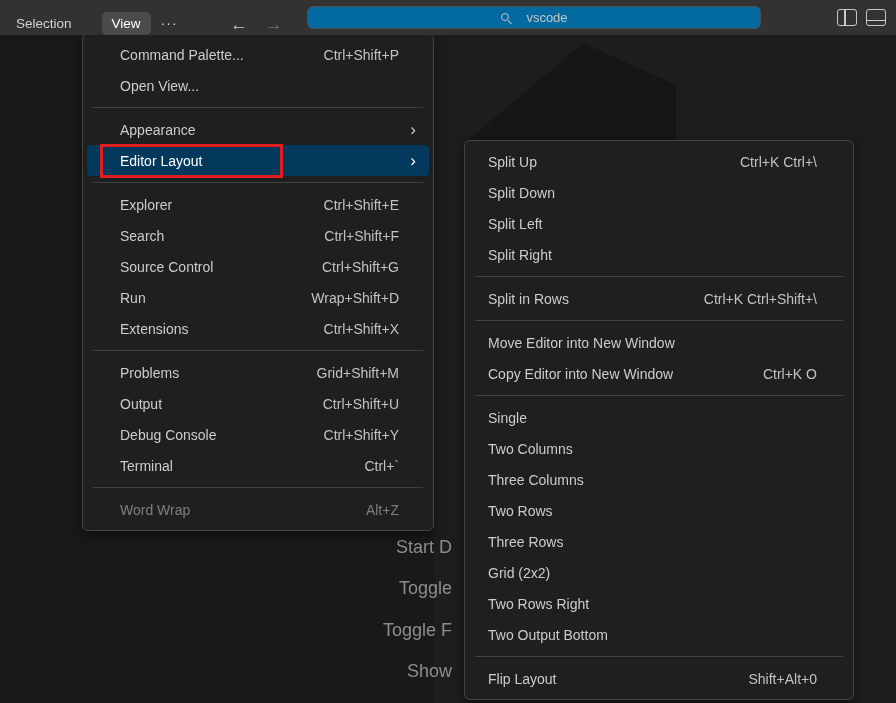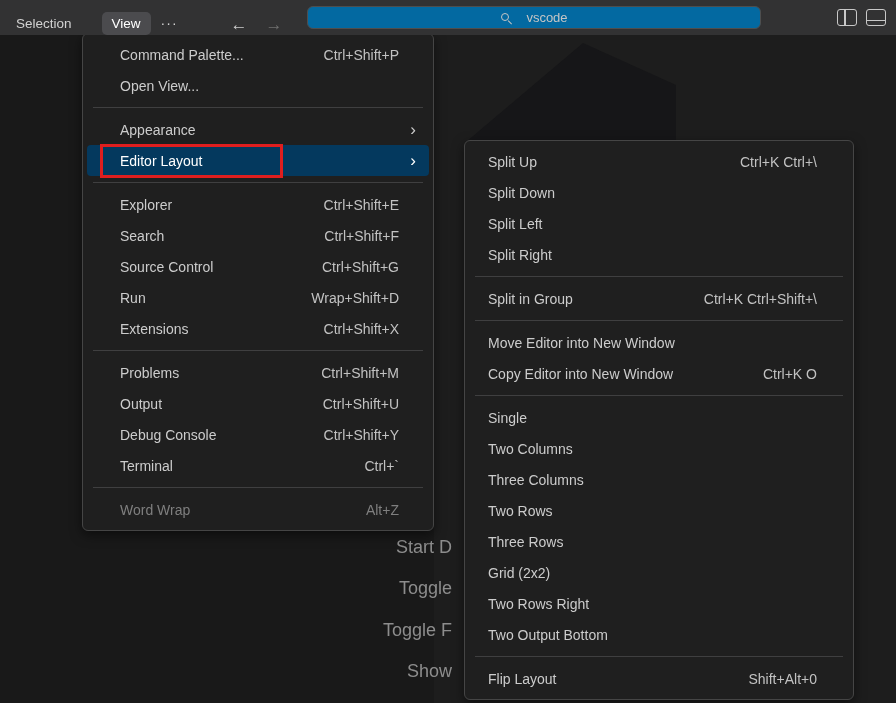--- a/index.html
+++ b/index.html
@@ -159,21 +159,21 @@
     <span class="lbl">Run</span>
     <span class="sc">Wrap+Shift+D</span>
   </div>
   <div class="mrow">
     <span class="lbl">Extensions</span>
     <span class="sc">Ctrl+Shift+X</span>
   </div>
   <div class="msep"></div>
   <div class="mrow">
     <span class="lbl">Problems</span>
-    <span class="sc">Ctrl+Shift+M</span>
+    <span class="sc">Grid+Shift+M</span>
   </div>
   <div class="mrow">
     <span class="lbl">Output</span>
     <span class="sc">Ctrl+Shift+U</span>
   </div>
   <div class="mrow">
     <span class="lbl">Debug Console</span>
     <span class="sc">Ctrl+Shift+Y</span>
   </div>
   <div class="mrow">
@@ -199,21 +199,21 @@
   <div class="mrow">
     <span class="lbl">Split Left</span>
     <span class="sc"></span>
   </div>
   <div class="mrow">
     <span class="lbl">Split Right</span>
     <span class="sc"></span>
   </div>
   <div class="msep"></div>
   <div class="mrow">
-    <span class="lbl">Split in Group</span>
+    <span class="lbl">Split in Rows</span>
     <span class="sc">Ctrl+K Ctrl+Shift+\</span>
   </div>
   <div class="msep"></div>
   <div class="mrow">
     <span class="lbl">Move Editor into New Window</span>
     <span class="sc"></span>
   </div>
   <div class="mrow">
     <span class="lbl">Copy Editor into New Window</span>
     <span class="sc">Ctrl+K O</span>

